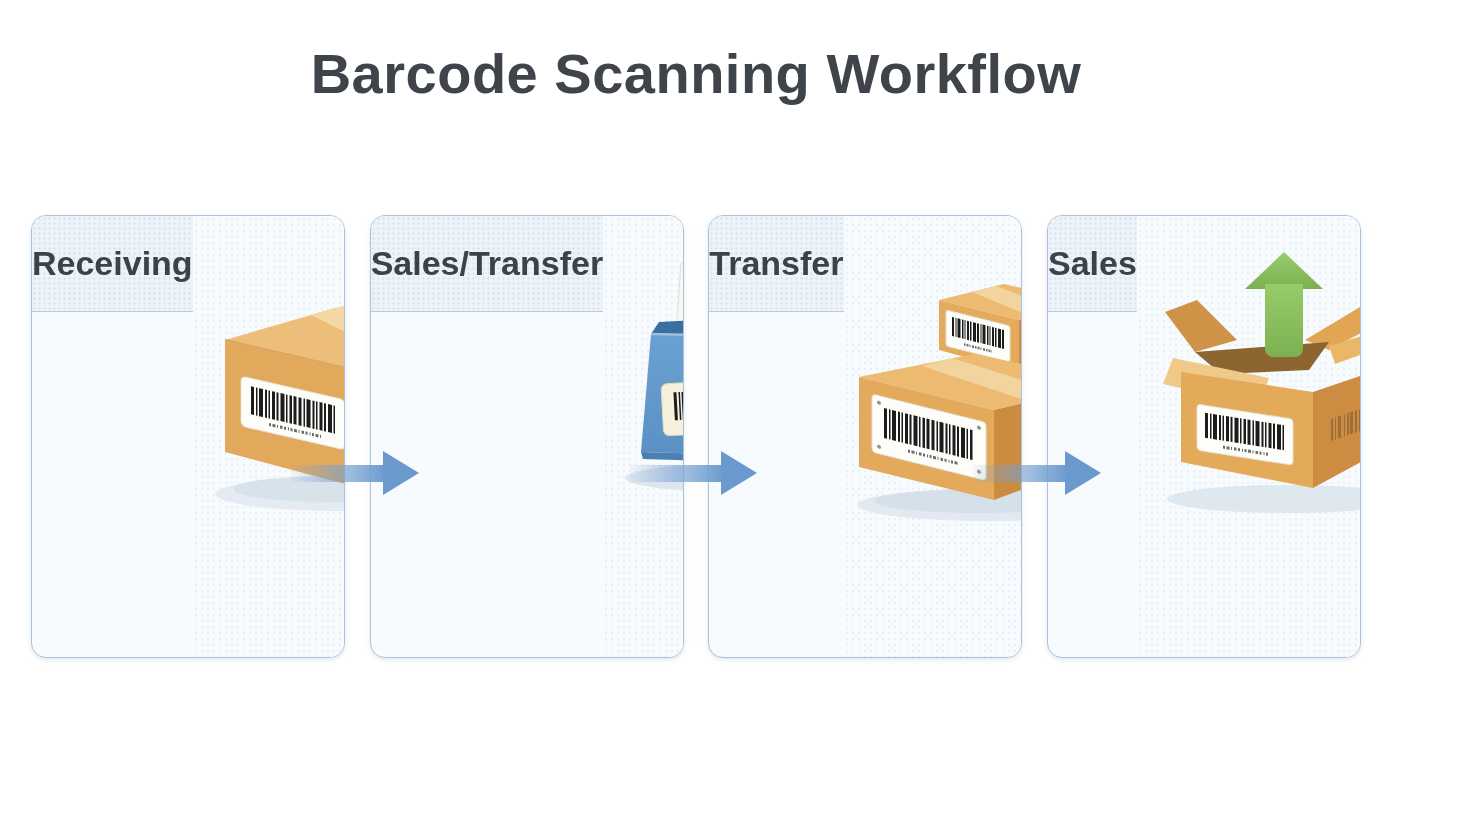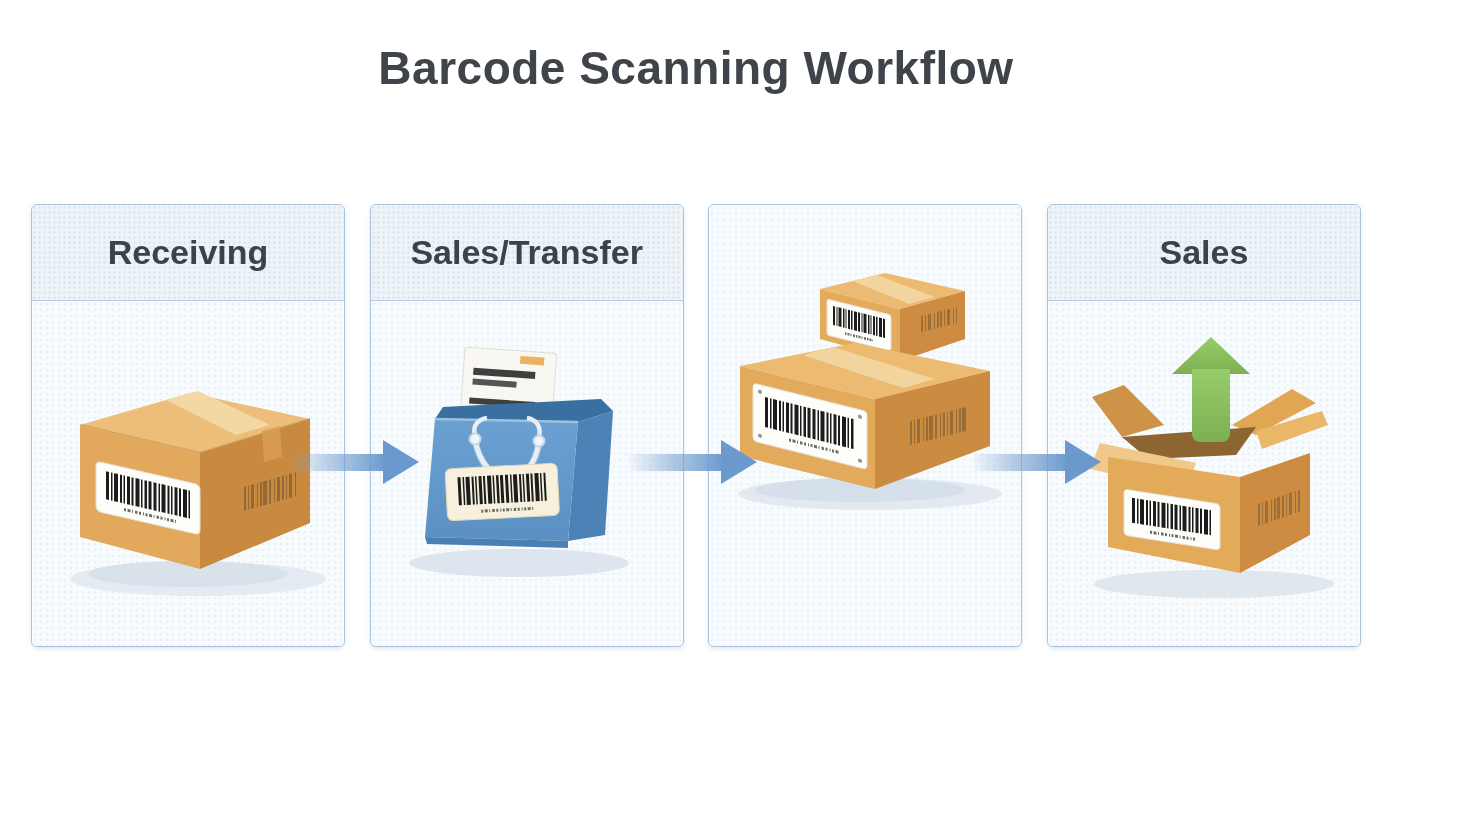--- a/index.html
+++ b/index.html
@@ -13,44 +13,44 @@
     width: 1464px;
     height: 834px;
     background: #ffffff;
     overflow: hidden;
   }
   .title {
     margin: 0 0 0 31px;
     padding-top: 42px;
     width: 1330px;
     text-align: center;
-    font-size: 46px;
+    font-size: 56px;
     line-height: 1.15;
     font-weight: 700;
     color: #3f444a;
     letter-spacing: 0.5px;
   }
   .panels {
     position: relative;
     margin: 109px 0 0 31px;
     width: 1330px;
     height: 443px;
     display: flex;
     justify-content: space-between;
   }
   .panel {
     width: 312px;
     height: 441px;
     border: 1px solid #a9c3dd;
-    border-radius: 6px;
+    border-radius: 15px;
     background: #f8fbfd;
     box-shadow: 0 2px 4px rgba(140, 165, 195, 0.25);
     overflow: hidden;
     display: flex;
-    flex-direction: column;
+    flex-direction: row;
   }
   .panel-header {
     height: 95px;
     flex: none;
     background-color: #eef3f8;
     background-image: radial-gradient(rgba(147, 180, 214, 0.22) 1px, transparent 1.2px);
     background-size: 5px 5px;
     border-bottom: 1px solid #b7cce2;
     display: flex;
     align-items: center;
@@ -178,20 +178,23 @@
           <g transform="translate(58,142) rotate(-3)">
             <rect width="112" height="52" rx="6" fill="#f6f0dd" stroke="#e3d9bd"></rect>
             <path d="M12,23 h88" stroke="#1c1c1c" stroke-width="28" stroke-dasharray="3 2 1.5 1.5 4 2 2 1.5 1.5 2 3 1.5 2 2 4 1.5 1.5 2 2.5 1.5 3 2"></path>
             <path d="M34,44 h52" stroke="#4a4a4a" stroke-width="3" stroke-dasharray="2 1.5 3 1.5 1 2 2.5 1.5 2 2 1 1.5" opacity="0.8"></path>
           </g>
         </svg>
       </div>
     </section>
 
     <section class="panel">
+      <header class="panel-header">
+        <span>Transfer</span>
+      </header>
       <div class="panel-body">
         <svg class="illustration" viewBox="0 0 280 300">
           <ellipse cx="145" cy="263" rx="132" ry="16" fill="#e2e9f0"></ellipse>
           <ellipse cx="135" cy="259" rx="105" ry="12" fill="#d6e0ea"></ellipse>
           <g>
             <polygon points="95,58 160,42 240,60 175,78" fill="#ecba70"></polygon>
             <polygon points="128,50 152,44 210,66 184,73" fill="#f2d49e"></polygon>
             <polygon points="95,58 175,78 175,130 95,108" fill="#e4ab5d"></polygon>
             <polygon points="175,78 240,60 240,108 175,130" fill="#cd8c41"></polygon>
             <g transform="translate(196,84) skewY(-14)">

